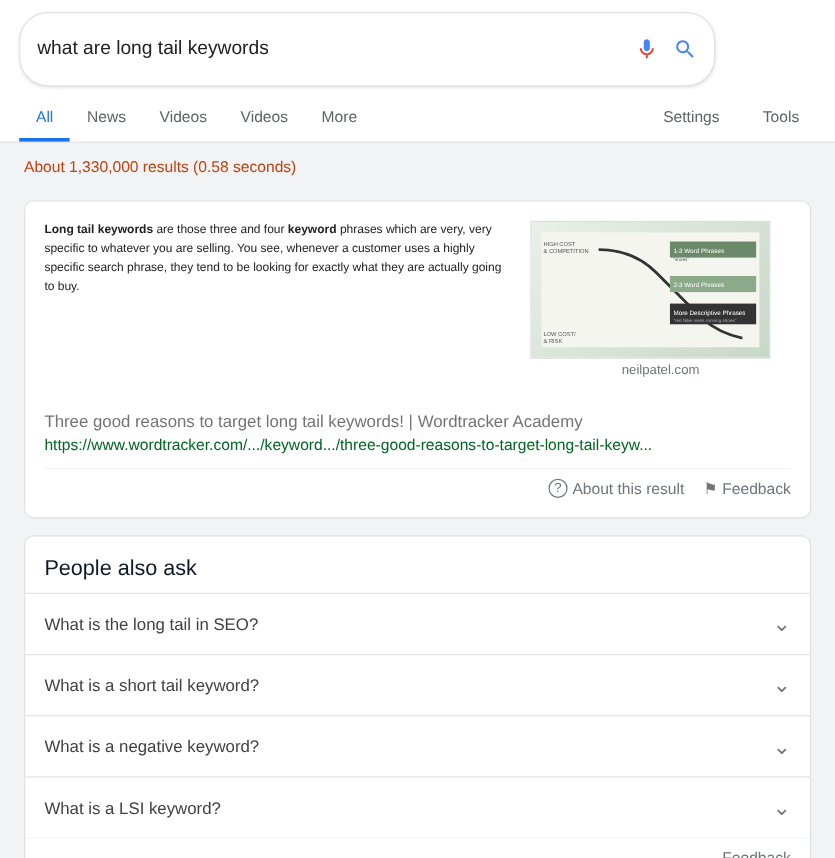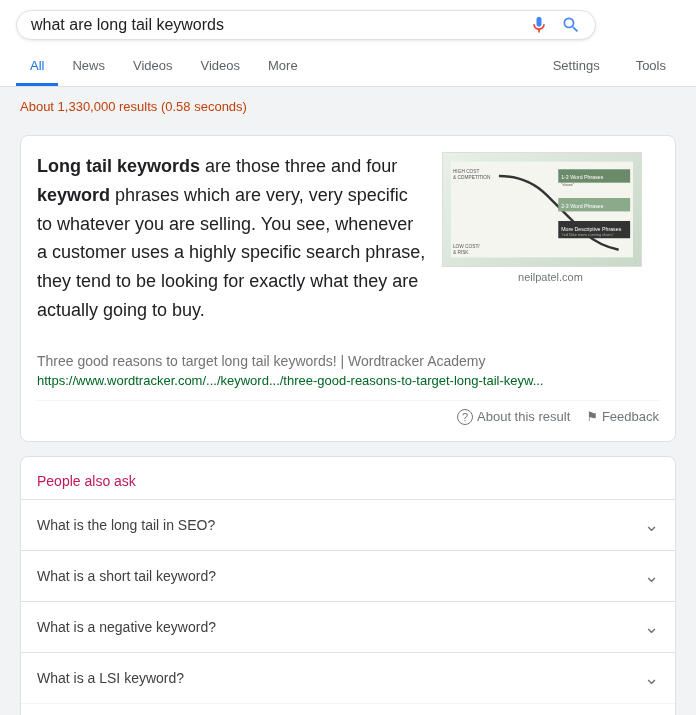--- a/index.html
+++ b/index.html
@@ -17,21 +17,21 @@
     .search-bar-row {
       display: flex;
       align-items: center;
       margin-bottom: 8px;
     }
     .search-box {
       display: flex;
       align-items: center;
       border: 1px solid #dfe1e5;
       border-radius: 24px;
-      padding: 4px 14px;
+      padding: 20px 14px;
       width: 580px;
       background: #fff;
       box-shadow: 0 1px 3px rgba(0,0,0,0.1);
     }
     .search-input {
       border: none;
       outline: none;
       font-size: 16px;
       color: #202124;
       flex: 1;
@@ -81,21 +81,21 @@
       border: 1px solid #e0e0e0;
       border-radius: 8px;
       padding: 16px;
       margin-bottom: 14px;
     }
     .snippet-content {
       display: flex;
       gap: 16px;
     }
     .snippet-text {
-      font-size: 18px;
+      font-size: 10px;
       line-height: 1.6;
       color: #202124;
       flex: 1;
     }
     .snippet-text strong {
       font-weight: 700;
     }
     .snippet-image-block {
       width: 217px;
       flex-shrink: 0;
@@ -148,23 +148,23 @@
       cursor: pointer;
     }
     .people-also-ask {
       background: #fff;
       border: 1px solid #e0e0e0;
       border-radius: 8px;
       margin-bottom: 14px;
       overflow: hidden;
     }
     .paa-title {
-      font-size: 14px;
+      font-size: 18px;
       font-weight: 400;
-      color: #be185d;
+      color: #0f172a;
       padding: 16px 16px 10px 16px;
     }
     .paa-item {
       border-top: 1px solid #e0e0e0;
       padding: 14px 16px;
       display: flex;
       justify-content: space-between;
       align-items: center;
       cursor: pointer;
     }

